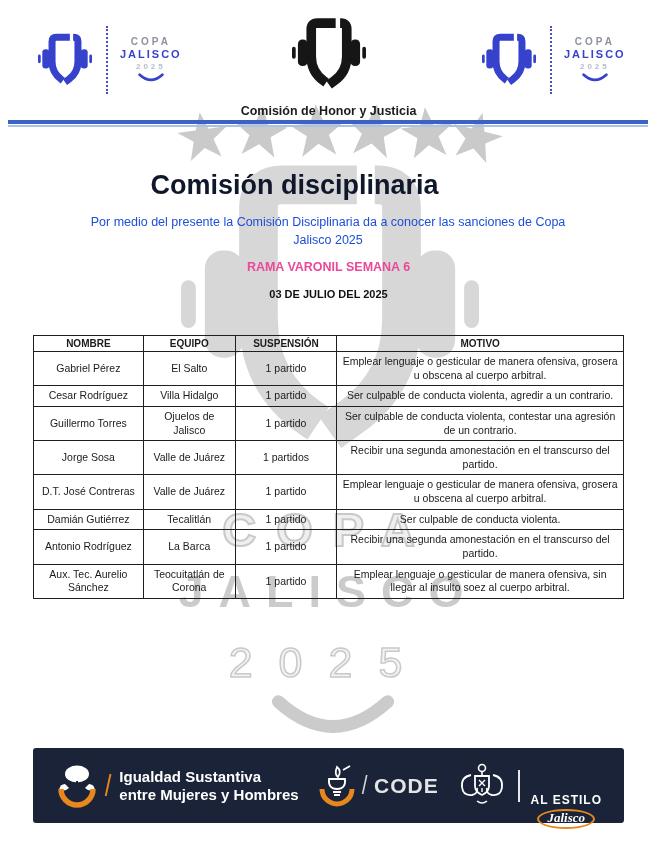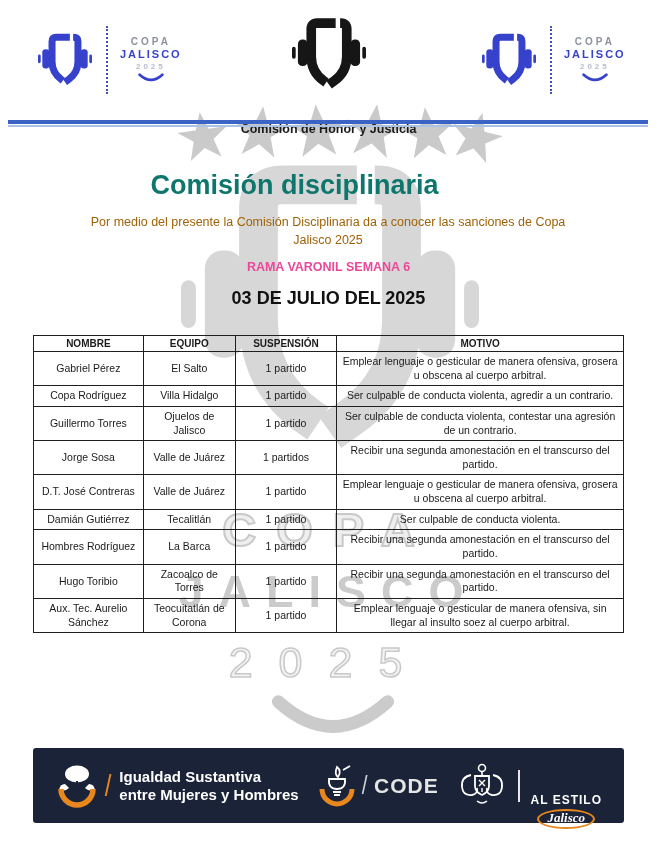--- a/index.html
+++ b/index.html
@@ -26,35 +26,35 @@
   .cj-mark-small { width:54px; height:63px; color:#3642cc; flex:0 0 auto; }
   .dots-sep { height:68px; border-left:2px dotted #4450c0; margin:0 12px 0 14px; }
   .copa-text { text-align:center; line-height:1.25; }
   .copa-l1 { font-size:10px; letter-spacing:3px; color:#8d929e; font-weight:bold; }
   .copa-l2 { font-size:11px; letter-spacing:2px; color:#3642cc; font-weight:bold; }
   .copa-l3 { font-size:8px; letter-spacing:3px; color:#b6bcd0; font-weight:bold; }
   .copa-smile { width:26px; height:11px; display:block; margin:1px auto 0; }
 
   .logo-center { position:absolute; left:0; top:12px; width:657px; text-align:center; }
   .cj-mark-center { width:74px; height:86px; color:#161616; display:inline-block; }
-  .center-caption { margin-top:20px; font-size:12.5px; font-weight:bold; color:#1b1b1b; }
+  .center-caption { margin-top:2px; font-size:12.5px; font-weight:bold; color:#1b1b1b; }
 
   .divider { position:absolute; left:8px; right:9px; top:120px; }
   .divider .d1 { height:4px; background:#3b63c5; }
   .divider .d2 { height:2px; background:#aac2e6; margin-top:1px; }
 
   
   .doc-title { position:absolute; left:0; top:170px; width:589px; text-align:center;
-               font-size:27px; font-weight:bold; color:#0f766e; }
+               font-size:27px; font-weight:bold; color:#0f172a; }
   .doc-intro { position:absolute; left:88px; top:213px; width:480px; text-align:center;
-               font-size:12.5px; color:#a16207; line-height:1.45; }
+               font-size:12.5px; color:#1d4ed8; line-height:1.45; }
   .doc-sub1 { position:absolute; left:0; top:260px; width:657px; text-align:center;
               font-size:12.5px; font-weight:bold; color:#ec4899; }
   .doc-sub2 { position:absolute; left:0; top:288px; width:657px; text-align:center;
-              font-size:18px; font-weight:bold; color:#111; }
+              font-size:11px; font-weight:bold; color:#111; }
 
   
   .sanctions { position:absolute; left:33px; top:335px; width:591px;
                border-collapse:collapse; table-layout:fixed;
                font-size:10.5px; color:#1a1a1a; }
   .sanctions th, .sanctions td { border:1px solid #1f1f1f; text-align:center; vertical-align:middle; }
   .sanctions th { font-size:10px; font-weight:bold; padding:2px 1px; }
   .sanctions td { padding:3px 3px; line-height:1.3; }
   .col-nombre { width:18.6%; } .col-equipo { width:15.6%; }
   .col-susp { width:17.2%; } .col-motivo { width:48.6%; }
@@ -198,21 +198,21 @@
       </thead>
       <tbody>
       <tr>
         <td>Gabriel Pérez</td>
         <td>El Salto</td>
         <td>1 partido</td>
         <td>Emplear lenguaje o gesticular de manera ofensiva, grosera u obscena al cuerpo arbitral.</td>
       </tr>
 
       <tr>
-        <td>Copa Rodríguez</td>
+        <td>Cesar Rodríguez</td>
         <td>Villa Hidalgo</td>
         <td>1 partido</td>
         <td>Ser culpable de conducta violenta, agredir a un contrario.</td>
       </tr>
 
       <tr>
         <td>Guillermo Torres</td>
         <td>Ojuelos de Jalisco</td>
         <td>1 partido</td>
         <td>Ser culpable de conducta violenta, contestar una agresión de un contrario.</td>
@@ -234,32 +234,26 @@
 
       <tr>
         <td>Damián Gutiérrez</td>
         <td>Tecalitlán</td>
         <td>1 partido</td>
         <td>Ser culpable de conducta violenta.</td>
       </tr>
 
 
       <tr>
-        <td>Hombres Rodríguez</td>
+        <td>Antonio Rodríguez</td>
         <td>La Barca</td>
         <td>1 partido</td>
         <td>Recibir una segunda amonestación en el transcurso del partido.</td>
       </tr>
 
-      <tr>
-        <td>Hugo Toribio</td>
-        <td>Zacoalco de Torres</td>
-        <td>1 partido</td>
-        <td>Recibir una segunda amonestación en el transcurso del partido.</td>
-      </tr>
 
       <tr>
         <td>Aux. Tec. Aurelio Sánchez</td>
         <td>Teocuitatlán de Corona</td>
         <td>1 partido</td>
         <td>Emplear lenguaje o gesticular de manera ofensiva, sin llegar al insulto soez al cuerpo arbitral.</td>
       </tr>
     </tbody>
     </table>
 

